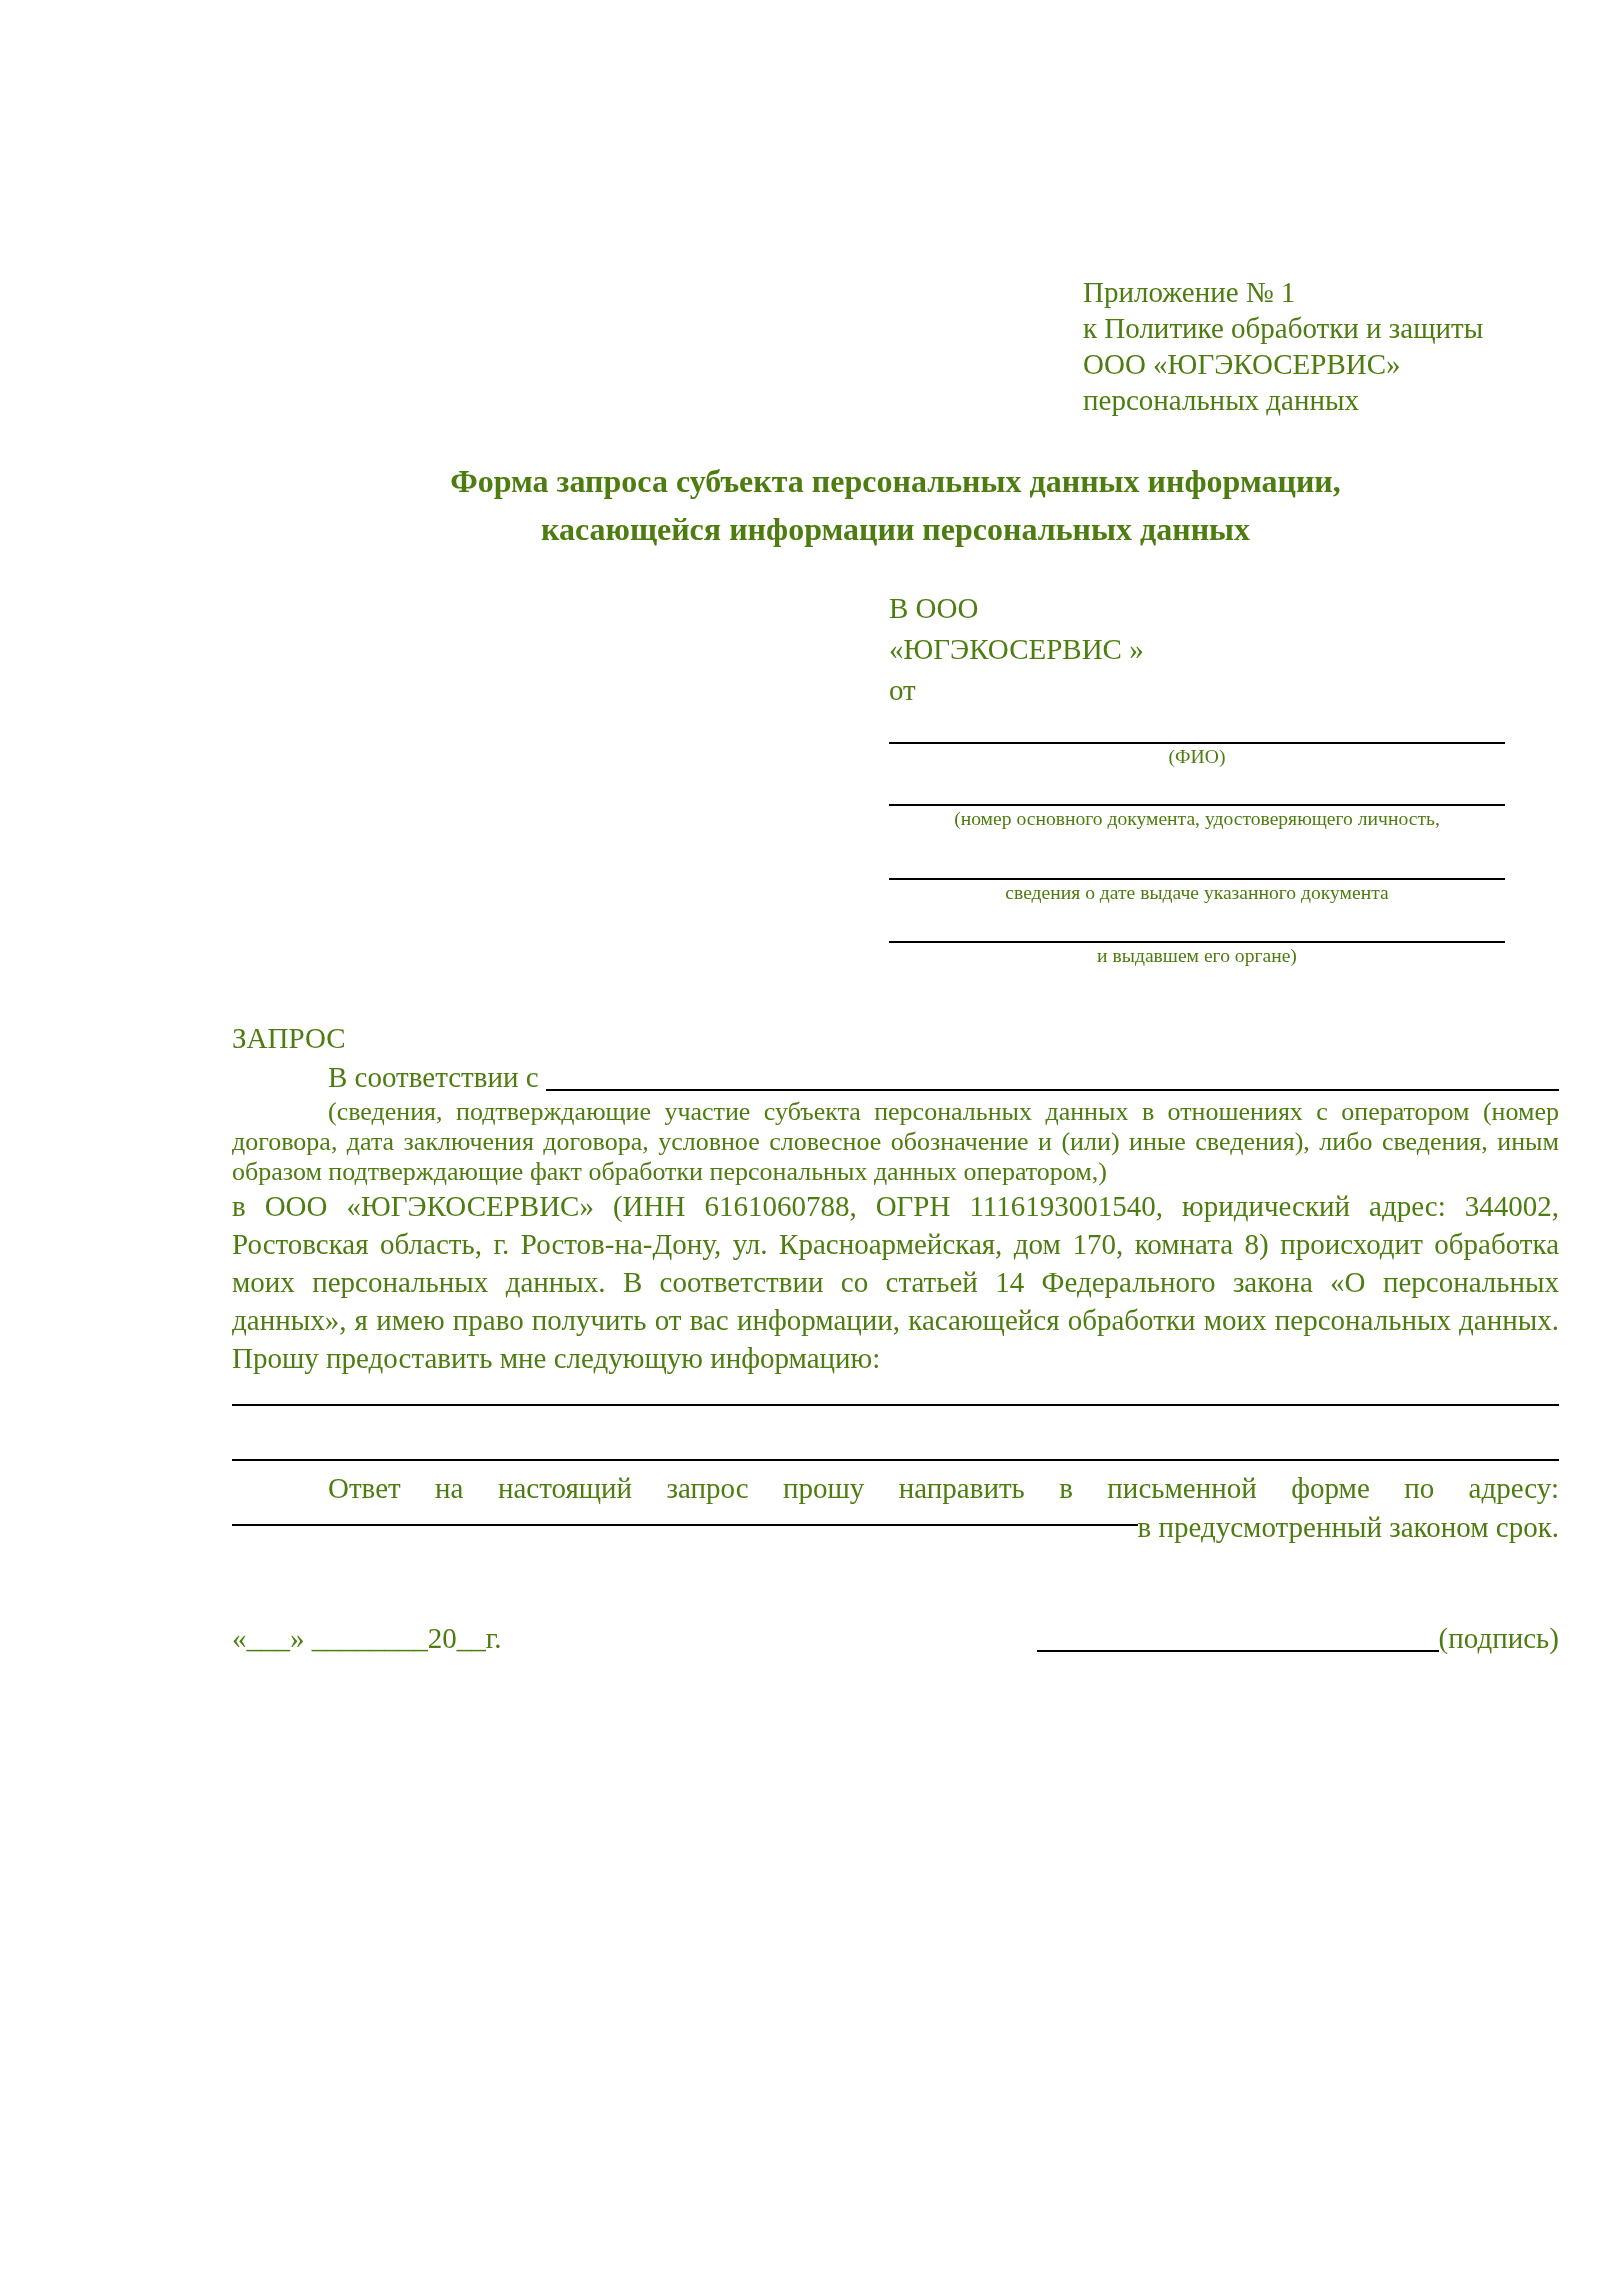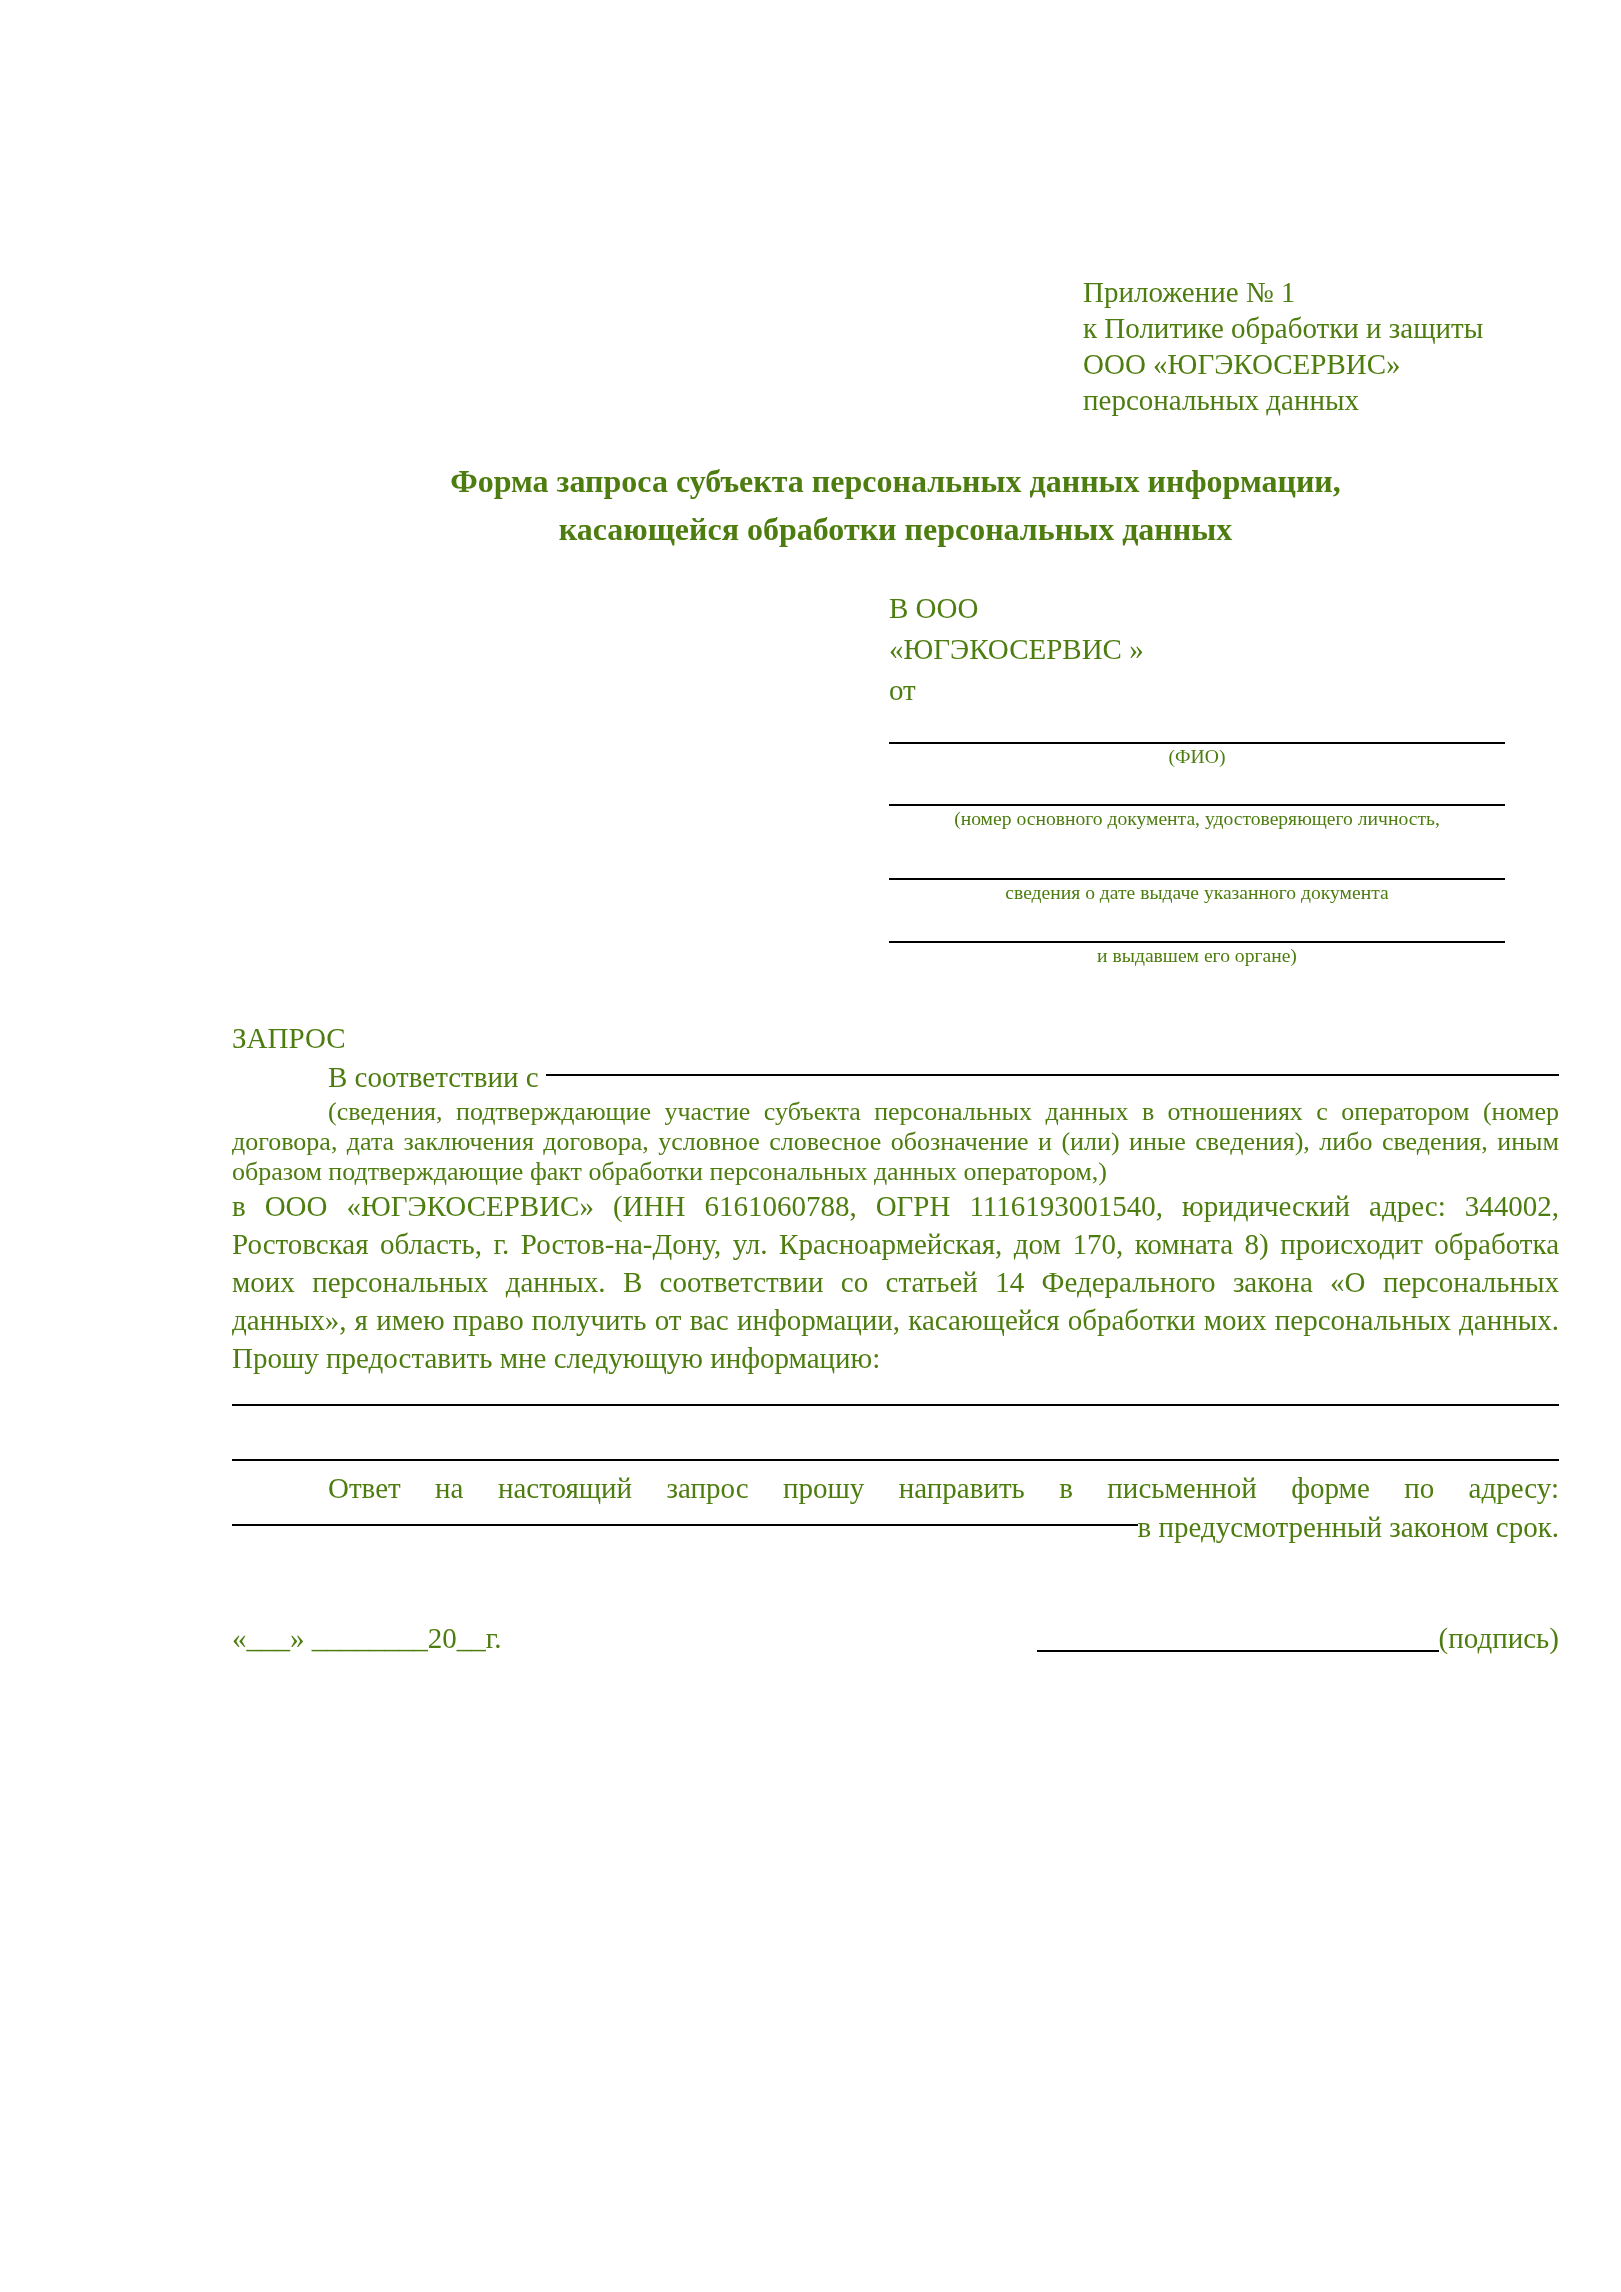--- a/index.html
+++ b/index.html
@@ -50,21 +50,21 @@
     text-align: center;
   }
   
   .request-heading {
     margin-top: 51px;
     text-align: left;
     line-height: 39px;
   }
   .intro-line {
     display: flex;
-    align-items: center;
+    align-items: flex-end;
     padding-left: 96px;
     line-height: 39px;
   }
   .intro-line .prefix { white-space: nowrap; }
   .fill {
     flex: 1 1 auto;
     border-bottom: 2px solid #000;
     margin-bottom: 5.9px;
     margin-left: 7.8px;
   }
@@ -124,21 +124,21 @@
 
   <div class="appendix">
     <div>Приложение № 1</div>
     <div>к Политике обработки и защиты</div>
     <div>ООО «ЮГЭКОСЕРВИС»</div>
     <div>персональных данных</div>
   </div>
 
   <div class="doc-title">
     <div>Форма запроса субъекта персональных данных информации,</div>
-    <div>касающейся обработки персональных данных</div>
+    <div>касающейся информации персональных данных</div>
   </div>
 
   <div class="addressee">
     <div class="to-line">В ООО</div>
     <div class="to-line">«ЮГЭКОСЕРВИС »</div>
     <div class="to-line">от</div>
 
     <div class="u-line first"></div>
     <div class="field-caption">(ФИО)</div>
 

